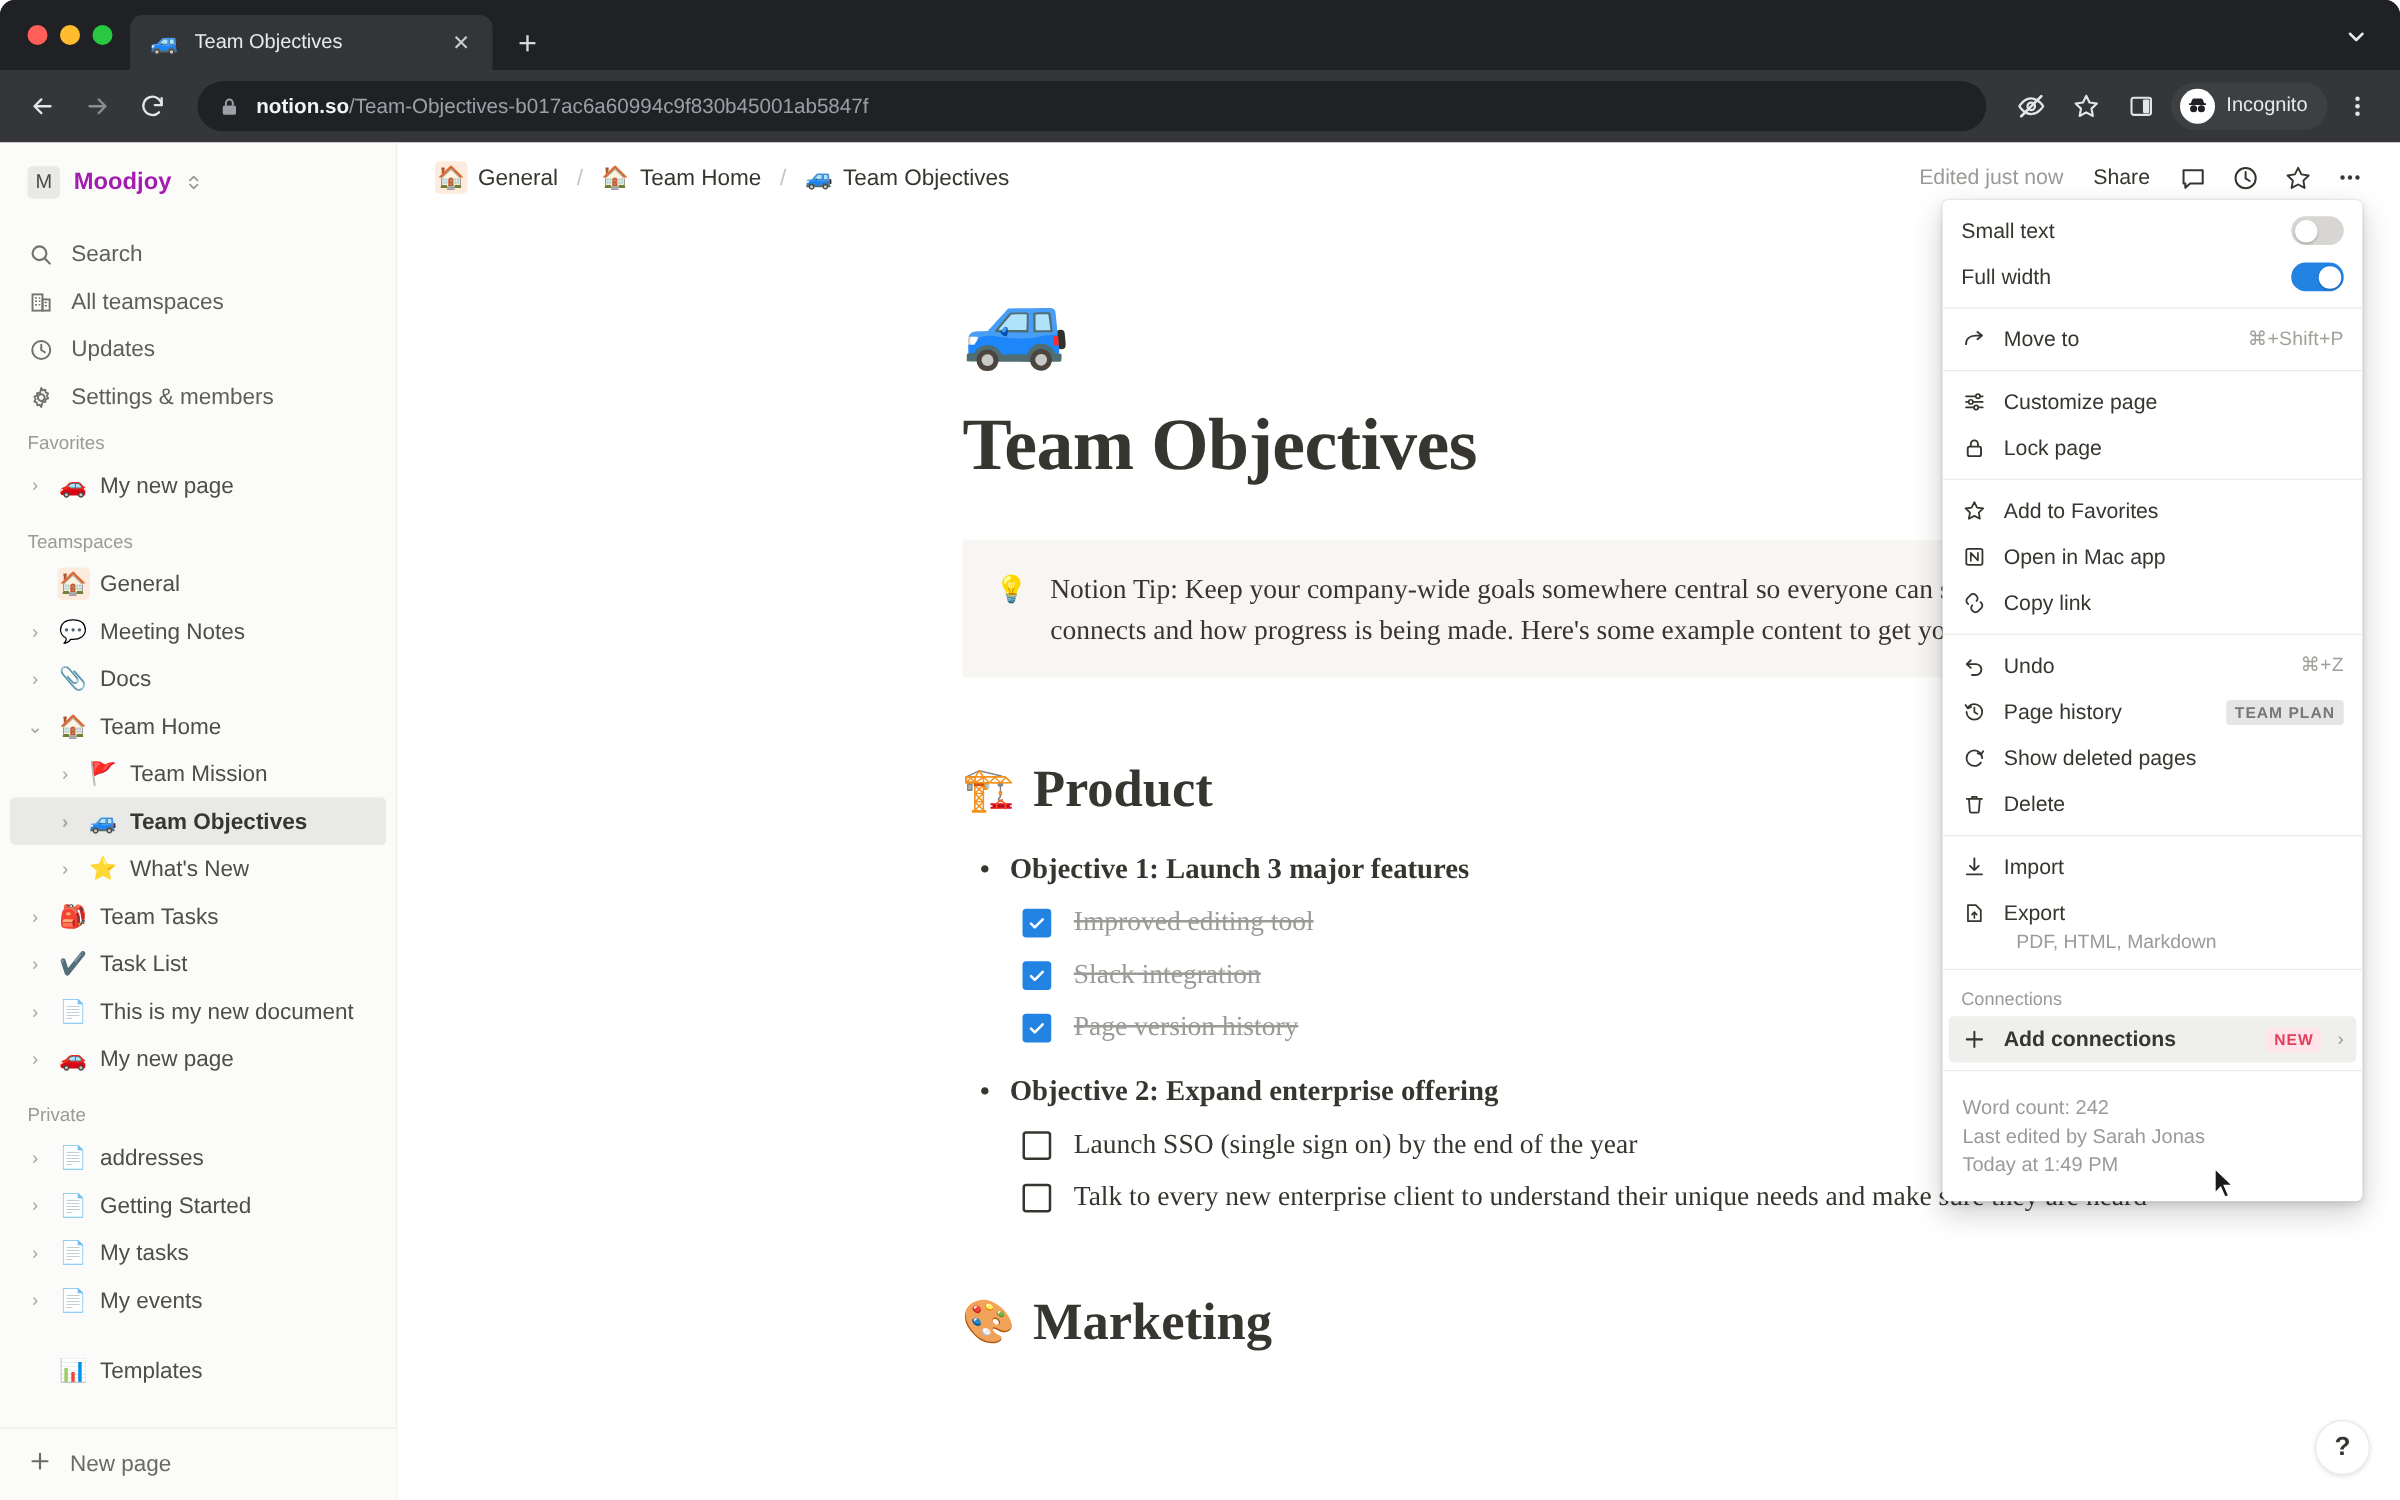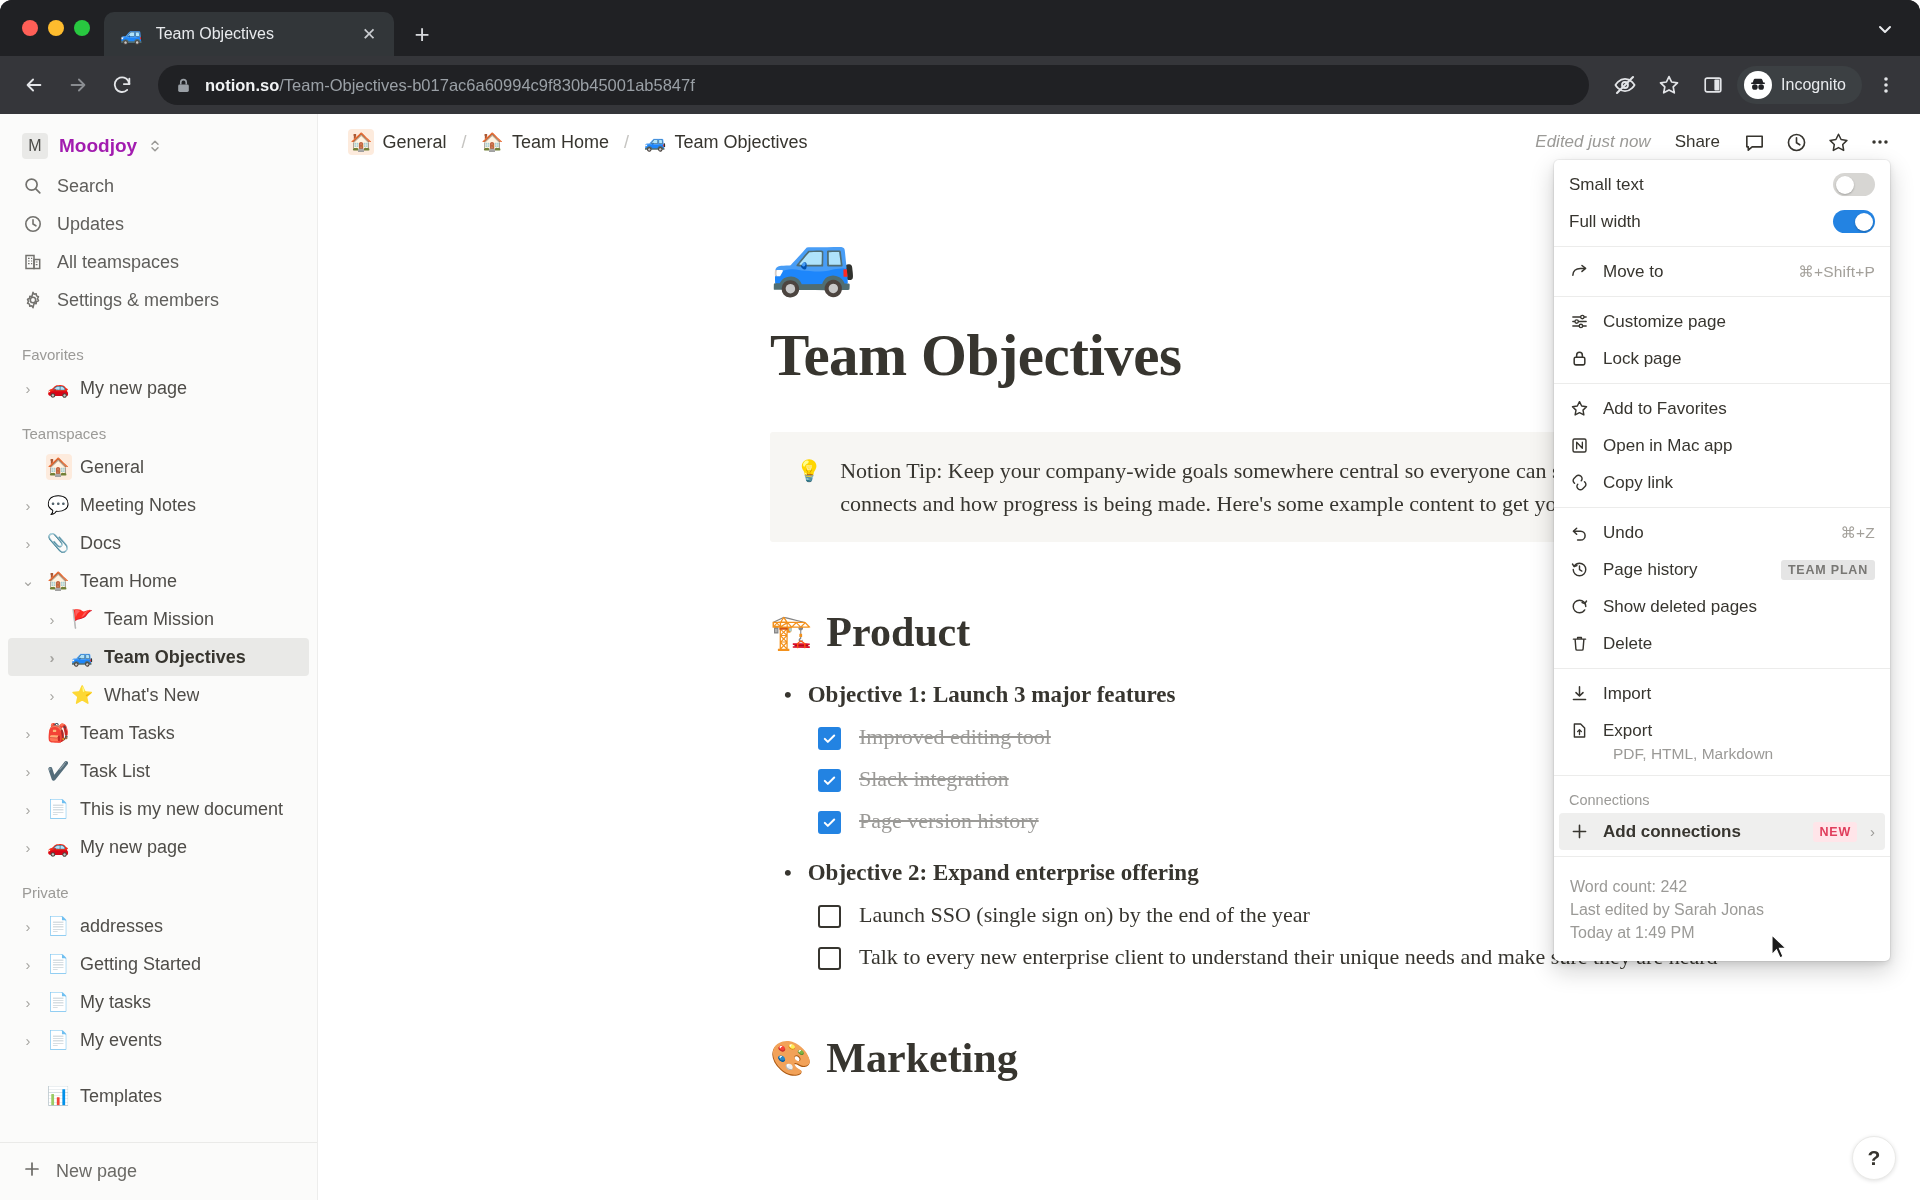--- a/index.html
+++ b/index.html
@@ -127,21 +127,21 @@
   .ws-avatar {
     width: 26px; height: 26px; border-radius: 4px;
     background: #e9e9e7; color: #4b4b48;
     display: flex; align-items: center; justify-content: center;
     font-size: 16px; font-weight: 500;
   }
   .ws-name { font-size: 19px; font-weight: 600; color: #a21caf; }
   .ws-chev { color: #9b9a97; display: flex; align-items: center; }
 
   .nav-item {
-    display: flex; align-items: flex-start; gap: 13px;
+    display: flex; align-items: flex-end; gap: 13px;
     height: 38px; padding: 0 14px; margin: 0 8px;
     border-radius: 4px; color: #5f5e5b; font-size: 18px;
   }
   .nav-item .ic { width: 22px; display:flex; align-items:center; justify-content:center; color:#73726e;}
 
   .sb-section {
     font-size: 15px; color: #9b9a97; font-weight: 500;
     padding: 18px 22px 6px 22px;
   }
   .tree-item {
@@ -185,21 +185,21 @@
     gap: 8px;
   }
   .crumbs { display: flex; align-items: center; gap: 9px; font-size: 18px; color: #37352f; }
   .crumb { display: flex; align-items: center; gap: 8px; padding: 3px 6px; border-radius: 4px; }
   .crumb-emoji { font-size: 18px; display:flex; align-items:center; }
   .crumb-emoji.boxed { background: #fdebdd; border-radius: 4px; padding: 2px; }
   .crumb-sep { color: #c5c4c1; font-size: 18px; }
   .topbar-right {
     margin-left: auto; display: flex; align-items: center; gap: 6px;
   }
-  .edited { color: #9b9a97; font-size: 17px; padding-right: 8px; font-style: italic; }
+  .edited { color: #9b9a97; font-size: 17px; padding-right: 8px; }
   .tb-text { font-size: 17px; color: #37352f; padding: 6px 10px; border-radius: 4px; }
   .tb-ic {
     width: 36px; height: 36px; border-radius: 4px;
     display: flex; align-items: center; justify-content: center; color: #37352f;
   }
 
   .page {
     padding: 55px 0 0 0;
     font-family: "Liberation Serif", serif;
     color: #37352f;
@@ -440,35 +440,35 @@
             <svg width="20" height="20" viewBox="0 0 20 20" fill="none">
                 <circle cx="8.6" cy="8.6" r="5.5" stroke="#73726e" stroke-width="1.7"></circle>
                 <path d="M12.8 12.8l4 4" stroke="#73726e" stroke-width="1.7" stroke-linecap="round"></path>
               </svg>
           </span>
           <span>Search</span>
         </div>
         <div class="nav-item">
           <span class="ic">
             <svg width="20" height="20" viewBox="0 0 20 20" fill="none">
-                <circle cx="10" cy="10" r="7.2" stroke="#73726e" stroke-width="1.6"></circle>
-                <path d="M10 5.8V10l2.9 1.8" stroke="#73726e" stroke-width="1.6" stroke-linecap="round"></path>
-              </svg>
-          </span>
-          <span>Updates</span>
+                <rect x="3" y="3.5" width="8" height="13" stroke="#73726e" stroke-width="1.5"></rect>
+                <rect x="11" y="7.5" width="5.7" height="9" stroke="#73726e" stroke-width="1.5"></rect>
+                <path d="M5 6.3h1.6M8 6.3h1.2M5 9h1.6M8 9h1.2M5 11.7h1.6M8 11.7h1.2M12.7 10h1.8M12.7 12.6h1.8" stroke="#73726e" stroke-width="1.2"></path>
+              </svg>
+          </span>
+          <span>All teamspaces</span>
         </div>
         <div class="nav-item">
           <span class="ic">
             <svg width="20" height="20" viewBox="0 0 20 20" fill="none">
-                <rect x="3" y="3.5" width="8" height="13" stroke="#73726e" stroke-width="1.5"></rect>
-                <rect x="11" y="7.5" width="5.7" height="9" stroke="#73726e" stroke-width="1.5"></rect>
-                <path d="M5 6.3h1.6M8 6.3h1.2M5 9h1.6M8 9h1.2M5 11.7h1.6M8 11.7h1.2M12.7 10h1.8M12.7 12.6h1.8" stroke="#73726e" stroke-width="1.2"></path>
-              </svg>
-          </span>
-          <span>All teamspaces</span>
+                <circle cx="10" cy="10" r="7.2" stroke="#73726e" stroke-width="1.6"></circle>
+                <path d="M10 5.8V10l2.9 1.8" stroke="#73726e" stroke-width="1.6" stroke-linecap="round"></path>
+              </svg>
+          </span>
+          <span>Updates</span>
         </div>
         <div class="nav-item">
           <span class="ic">
             <svg width="20" height="20" viewBox="0 0 20 20" fill="none">
                 <circle cx="10" cy="10" r="2.7" stroke="#73726e" stroke-width="1.6"></circle>
                 <path d="M10 2.3l1.1 1.9 2.1-.5.3 2.2 2 .8-1 2 1 2-2 .8-.3 2.2-2.1-.5L10 17.7l-1.1-1.9-2.1.5-.3-2.2-2-.8 1-2-1-2 2-.8.3-2.2 2.1.5L10 2.3z" stroke="#73726e" stroke-width="1.5" stroke-linejoin="round"></path>
               </svg>
           </span>
           <span>Settings &amp; members</span>
         </div>

